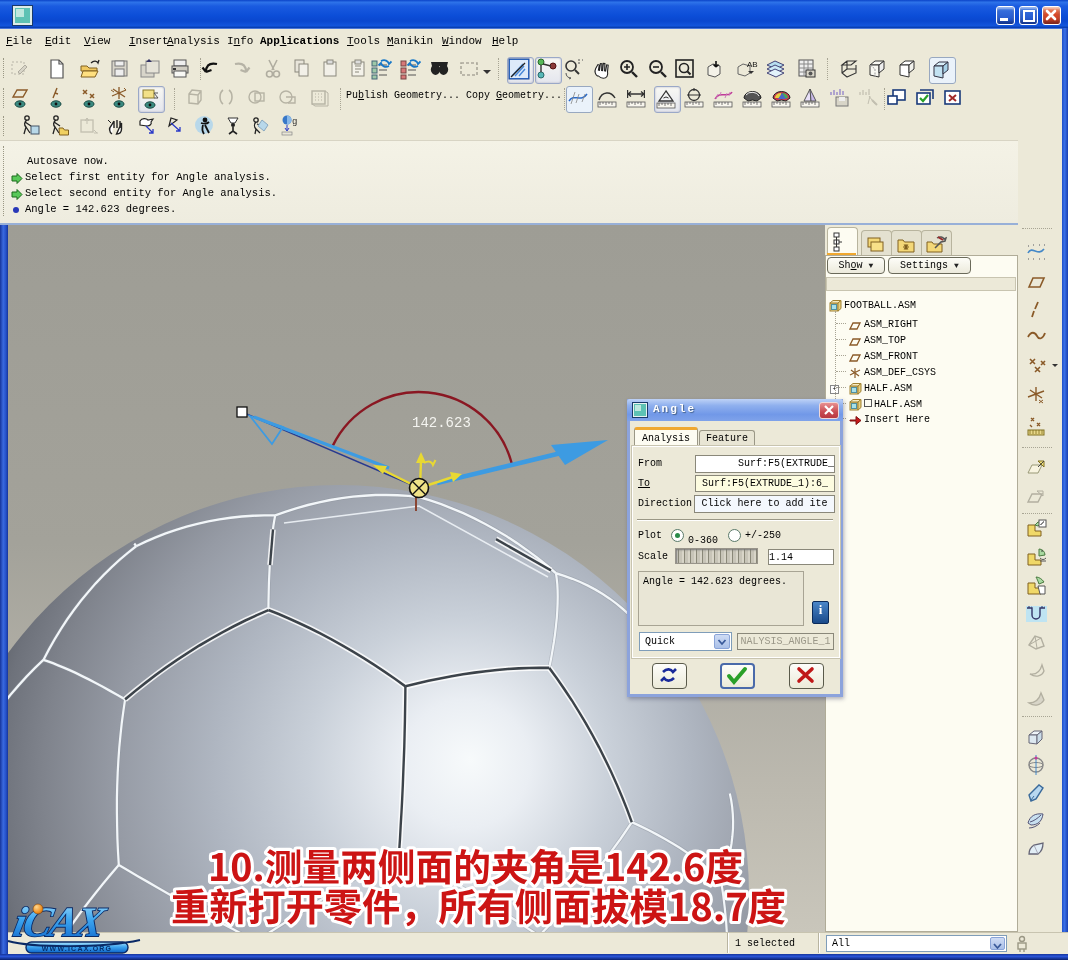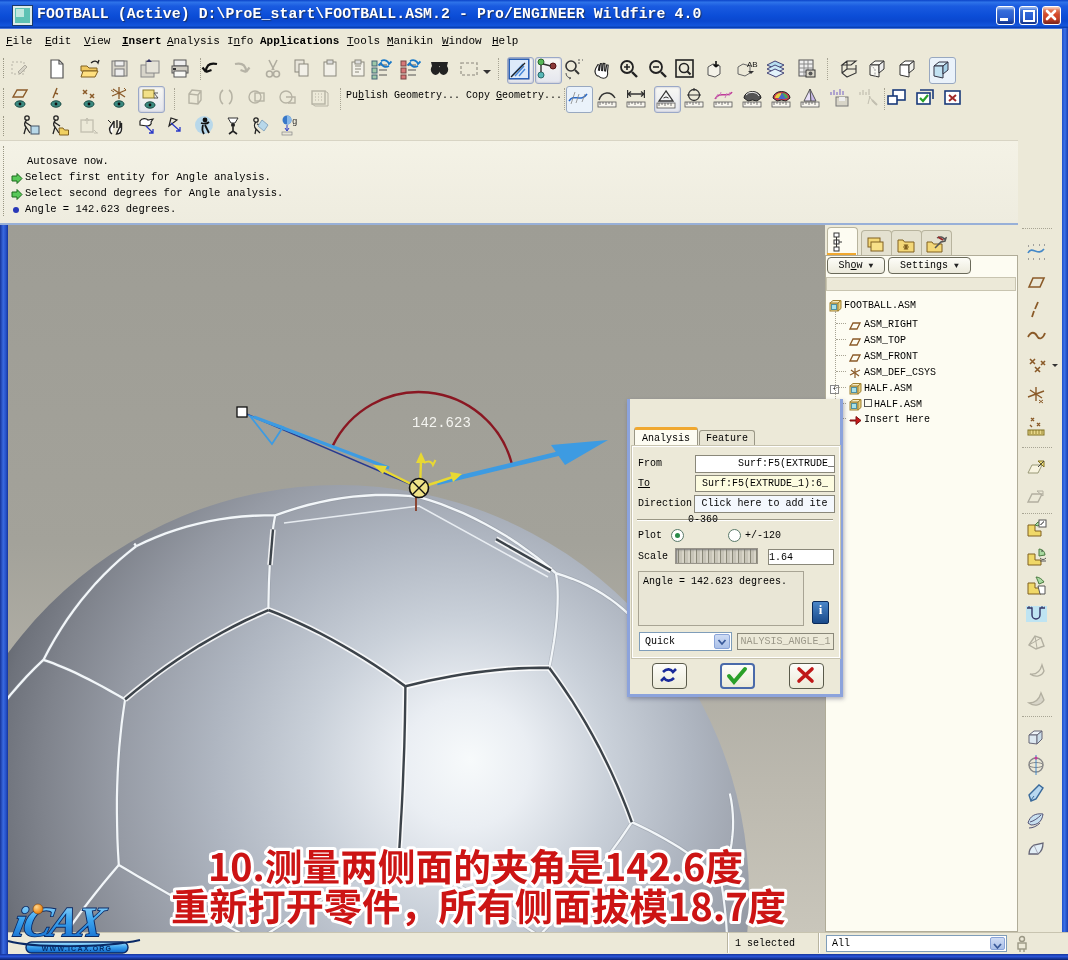--- a/index.html
+++ b/index.html
@@ -6,37 +6,36 @@
 .ic{position:absolute;width:25px;height:25px;}
 .menu{font:11px "Liberation Mono",monospace;color:#000;}
 u{text-decoration:underline;}
 </style></head><body>
 <div id="win">
 
 <div class="abs" style="left:0;top:0;width:1068px;height:28px;background:linear-gradient(180deg,#0a43c8 0%,#2e73e9 8%,#1a5be0 22%,#0c4ed8 55%,#0a47cf 75%,#1355dc 92%,#0538a8 100%);"></div>
 <div class="abs" style="left:13px;top:6px;width:15px;height:15px;background:#5ec2b4;border:2px solid #ddece8;box-shadow:0 0 0 1px #1a3a6a;">
       <div style="position:absolute;left:1px;top:1px;width:8px;height:8px;background:#bfe8de;"></div>
     </div>
-<div class="abs" style="left:37px;top:6px;font:bold 14.8px 'Liberation Mono',monospace;color:#fff;letter-spacing:0.1px;text-shadow:1px 1px 1px #1a3060;white-space:pre;">FOOTBALL (Active) D:\ProE_start\FOOTBALL.ASM.2 - Pro/ENGINEER Wildfire 4.0</div>
 
 <div class="abs" style="left:996px;top:6px;width:19px;height:19px;border-radius:3px;box-sizing:border-box;border:1px solid #fff;background:linear-gradient(180deg,#3a74e0,#1f50c8);box-shadow:inset 0 2px 2px rgba(255,255,255,.5), inset 0 -3px 3px rgba(0,0,30,.35);">
       <div style="position:absolute;left:3px;bottom:3px;width:8px;height:3px;background:#fff;"></div>
     </div>
 <div class="abs" style="left:1019px;top:6px;width:19px;height:19px;border-radius:3px;box-sizing:border-box;border:1px solid #fff;background:linear-gradient(180deg,#3a74e0,#1f50c8);box-shadow:inset 0 2px 2px rgba(255,255,255,.5), inset 0 -3px 3px rgba(0,0,30,.35);">
       <div style="position:absolute;left:3px;top:3px;width:8px;height:8px;border:2px solid #fff;"></div>
     </div>
 <div class="abs" style="left:1042px;top:6px;width:19px;height:19px;border-radius:3px;box-sizing:border-box;border:1px solid #fff;background:linear-gradient(180deg,#ee9670,#d6492a 45%,#c03a20);box-shadow:inset 0 2px 2px rgba(255,255,255,.5), inset 0 -3px 3px rgba(0,0,30,.35);"><svg width="17" height="17">
         <path d="M4 4 L12 12 M12 4 L4 12" stroke="#fff" stroke-width="2.6" stroke-linecap="round"></path>
       </svg></div>
 <div class="abs" style="left:0;top:28px;width:1068px;height:25px;background:#ece9d8;border-top:1px solid #4a76d8;box-sizing:border-box;"></div>
 <div class="abs" style="left:0;top:28px;width:920px;height:25px;">
       <span class="abs menu" style="left:6px;top:7px;"><u>F</u>ile</span>
       <span class="abs menu" style="left:45px;top:7px;"><u>E</u>dit</span>
       <span class="abs menu" style="left:84px;top:7px;"><u>V</u>iew</span>
-      <span class="abs menu" style="left:122px;top:7px;font-weight:bold;"><u>I</u>nsert</span>
+      <span class="abs menu" style="left:129px;top:7px;"><u>I</u>nsert</span>
       <span class="abs menu" style="left:167px;top:7px;"><u>A</u>nalysis</span>
       <span class="abs menu" style="left:227px;top:7px;">I<u>n</u>fo</span>
       <span class="abs menu" style="left:260px;top:7px;font-weight:bold;">App<u>l</u>ications</span>
       <span class="abs menu" style="left:347px;top:7px;"><u>T</u>ools</span>
       <span class="abs menu" style="left:387px;top:7px;"><u>M</u>anikin</span>
       <span class="abs menu" style="left:442px;top:7px;"><u>W</u>indow</span>
       <span class="abs menu" style="left:492px;top:7px;"><u>H</u>elp</span>
     </div>
 <div class="abs" style="left:0;top:53px;width:1068px;height:87px;background:#ece9d8;"></div>
 <div class="abs" style="left:1062px;top:28px;width:6px;height:112px;background:linear-gradient(90deg,#2050c8,#3a70e8,#1a40b0);"></div>
@@ -378,21 +377,21 @@
       </svg></div>
 <div class="abs" style="left:0;top:140px;width:1068px;height:85px;background:linear-gradient(180deg,#f4f2e6,#eeecdf);border-top:1px solid #d8d4c4;border-bottom:2px solid #98b0d8;box-sizing:border-box;"></div>
 <div class="abs" style="left:27px;top:155px;font:10.5px 'Liberation Mono',monospace;color:#000;">Autosave now.</div>
 <div class="abs" style="left:10px;top:172px;"><svg width="14" height="13" viewBox="0 0 14 13" style="">
         <path d="M2 4 h5 V1.5 L12 6.5 L7 11.5 V9 H2z" fill="#58c858" stroke="#1a6a1a"></path>
       </svg></div>
 <div class="abs" style="left:25px;top:171px;font:10.5px 'Liberation Mono',monospace;color:#000;">Select first entity for Angle analysis.</div>
 <div class="abs" style="left:10px;top:188px;"><svg width="14" height="13" viewBox="0 0 14 13" style="">
         <path d="M2 4 h5 V1.5 L12 6.5 L7 11.5 V9 H2z" fill="#58c858" stroke="#1a6a1a"></path>
       </svg></div>
-<div class="abs" style="left:25px;top:187px;font:10.5px 'Liberation Mono',monospace;color:#000;">Select second degrees for Angle analysis.</div>
+<div class="abs" style="left:25px;top:187px;font:10.5px 'Liberation Mono',monospace;color:#000;">Select second entity for Angle analysis.</div>
 <div class="abs" style="left:13px;top:207px;width:6px;height:6px;border-radius:3px;background:#2838b8;"></div>
 <div class="abs" style="left:25px;top:203px;font:10.5px 'Liberation Mono',monospace;color:#000;">Angle = 142.623 degrees.</div>
 <div class="abs" style="left:3px;top:146px;width:2px;height:70px;border-left:1px dotted #9a9784;"></div>
 <div class="abs" style="left:1048px;top:142px;width:15px;height:81px;background:#f0f4fa;">
 <div class="abs" style="left:0;top:0;width:15px;height:15px;border-radius:3px;background:linear-gradient(180deg,#cfdcf4,#aac0e8);border:1px solid #8aa4d8;box-sizing:border-box;"><svg width="13" height="13">
           <path d="M3 8 l3.5 -4 3.5 4" fill="none" stroke="#3a5a9a" stroke-width="2"></path>
         </svg></div>
 <div class="abs" style="left:0;top:52px;width:15px;height:12px;border-radius:3px;background:linear-gradient(180deg,#dfe8f8,#bccef0);border:1px solid #8aa4d8;box-sizing:border-box;"></div>
 <div class="abs" style="left:0;top:66px;width:15px;height:15px;border-radius:3px;background:linear-gradient(180deg,#cfdcf4,#aac0e8);border:1px solid #8aa4d8;box-sizing:border-box;"><svg width="13" height="13">
           <path d="M3 5 l3.5 4 3.5 -4" fill="none" stroke="#3a5a9a" stroke-width="2"></path>
@@ -731,40 +730,49 @@
 </defs>
 <g transform="skewX(-12)">
 <text x="16" y="40" font-family="Liberation Serif" font-style="italic" font-weight="bold" font-size="42" fill="url(#lg1)" stroke="#0a2a66" stroke-width="1.8" paint-order="stroke" letter-spacing="-2">iCAX</text>
 </g>
 <circle cx="34" cy="13" r="5" fill="url(#ob)" stroke="#804008" stroke-width="0.6"></circle>
 <rect x="22" y="46" width="102" height="11" rx="5.5" fill="url(#lg1)" stroke="#0a2a66" stroke-width="1.4"></rect>
 <text x="73" y="54.5" font-family="Liberation Sans" font-weight="bold" font-size="7" fill="#07306e" text-anchor="middle" letter-spacing="1.2">WWW.ICAX.ORG</text>
 <path d="M4 45 C30 52 100 52 136 44" fill="none" stroke="#0a2a66" stroke-width="2"></path>
 </svg>
 <div class="abs" style="left:627px;top:399px;width:216px;height:298px;background:#ece9d8;border:3px solid #8ca3dc;border-top:none;box-sizing:border-box;box-shadow:1px 2px 4px rgba(40,40,80,.35);">
+      <div style="position:absolute;left:-3px;top:0;width:216px;height:22px;background:linear-gradient(180deg,#bed2f6 0%,#8fb0ee 30%,#7198e8 70%,#7fa2ea 100%);border-radius:3px 3px 0 0;">
+<div style="position:absolute;left:6px;top:4px;width:12px;height:12px;background:#5ec2b4;border:1px solid #e8f4f0;box-shadow:0 0 0 1px #1a3a6a;">
+          <div style="position:absolute;left:1px;top:1px;width:6px;height:6px;background:#bfe8de;"></div>
+        </div>
+<div style="position:absolute;left:26px;top:4px;font:bold 11px 'Liberation Mono',monospace;color:#fff;letter-spacing:2px;text-shadow:1px 1px 1px #44608a;">Angle</div>
+<div style="position:absolute;right:4px;top:3px;width:20px;height:17px;border-radius:3px;border:1px solid #f0d8d8;background:linear-gradient(180deg,#e89090,#c84a52 60%,#b83840);box-sizing:border-box;"><svg width="18" height="15">
+            <path d="M5 3 L13 11 M13 3 L5 11" stroke="#fff" stroke-width="2.2"></path>
+          </svg></div>
+</div>
       <div style="position:absolute;left:4px;top:28px;width:64px;height:20px;background:#fdfcf2;border:1px solid #9a9786;border-bottom:none;border-radius:3px 3px 0 0;box-sizing:border-box;border-top:3px solid #f0a830;font:10px 'Liberation Mono',monospace;text-align:center;padding-top:3px;">Analysis</div>
 <div style="position:absolute;left:69px;top:31px;width:56px;height:17px;background:#e8e5d4;border:1px solid #9a9786;border-bottom:none;border-radius:3px 3px 0 0;box-sizing:border-box;font:10px 'Liberation Mono',monospace;text-align:center;padding-top:2px;">Feature</div>
       <div style="position:absolute;left:2px;top:47px;width:206px;height:210px;background:#ece9d8;border:1px solid #fff;box-shadow:0 0 0 1px #c8c4b0;"></div>
       <div style="position:absolute;left:8px;top:59px;font:10px 'Liberation Mono',monospace;">From</div>
       <div style="position:absolute;left:65px;top:56px;width:140px;height:18px;background:#fff;border:1px solid #8a887a;box-sizing:border-box;font:10px 'Liberation Mono',monospace;color:#000;padding-top:2px;white-space:nowrap;overflow:hidden;padding-left:42px;">Surf:F5(EXTRUDE_1):5_</div>
       <div style="position:absolute;left:8px;top:79px;font:10px 'Liberation Mono',monospace;text-decoration:underline;">To</div>
       <div style="position:absolute;left:65px;top:76px;width:140px;height:17px;background:#fdfce0;border:1px solid #8a887a;box-sizing:border-box;font:10px 'Liberation Mono',monospace;color:#000;text-align:center;padding-top:2px;white-space:nowrap;overflow:hidden;">Surf:F5(EXTRUDE_1):6_</div>
       <div style="position:absolute;left:8px;top:99px;font:10px 'Liberation Mono',monospace;">Direction</div>
       <div style="position:absolute;left:64px;top:96px;width:141px;height:18px;background:#f4f8fd;border:1px solid #8a887a;box-sizing:border-box;font:10px 'Liberation Mono',monospace;color:#000;text-align:center;padding-top:2px;white-space:nowrap;overflow:hidden;">Click here to add ite</div>
       <div style="position:absolute;left:7px;top:120px;width:196px;height:1px;background:#9a9786;border-bottom:1px solid #fff;"></div>
       <div style="position:absolute;left:8px;top:131px;font:10px 'Liberation Mono',monospace;">Plot</div>
       <div style="position:absolute;left:41px;top:130px;width:13px;height:13px;border-radius:7px;background:#fff;border:1px solid #5a7a6a;box-sizing:border-box;">
         <div style="position:absolute;left:3px;top:3px;width:5px;height:5px;border-radius:3px;background:#2a8a4a;"></div>
       </div>
-      <div style="position:absolute;left:58px;top:115px;font:10px 'Liberation Mono',monospace;">0-360</div>
+      <div style="position:absolute;left:58px;top:136px;font:10px 'Liberation Mono',monospace;">0-360</div>
       <div style="position:absolute;left:98px;top:130px;width:13px;height:13px;border-radius:7px;background:#fff;border:1px solid #5a7a6a;box-sizing:border-box;"></div>
-      <div style="position:absolute;left:115px;top:131px;font:10px 'Liberation Mono',monospace;">+/-120</div>
+      <div style="position:absolute;left:115px;top:131px;font:10px 'Liberation Mono',monospace;">+/-250</div>
       <div style="position:absolute;left:8px;top:152px;font:10px 'Liberation Mono',monospace;">Scale</div>
       <div style="position:absolute;left:45px;top:149px;width:83px;height:16px;background:repeating-linear-gradient(90deg,#d8d5c8 0 2px,#8a8878 2px 3px,#c8c5b8 3px 6px);border:1px solid #98948a;box-sizing:border-box;box-shadow:inset 1px 1px 2px #777;"></div>
-      <div style="position:absolute;left:138px;top:150px;width:66px;height:16px;background:#fff;border:1px solid #8a887a;box-sizing:border-box;font:10px 'Liberation Mono',monospace;color:#000;text-align:left;padding-top:2px;white-space:nowrap;overflow:hidden;">1.64</div>
+      <div style="position:absolute;left:138px;top:150px;width:66px;height:16px;background:#fff;border:1px solid #8a887a;box-sizing:border-box;font:10px 'Liberation Mono',monospace;color:#000;text-align:left;padding-top:2px;white-space:nowrap;overflow:hidden;">1.14</div>
       <div style="position:absolute;left:8px;top:172px;width:166px;height:55px;background:#e9e6d6;border:1px solid #a8a494;box-sizing:border-box;font:10px 'Liberation Mono',monospace;padding:4px;">Angle = 142.623 degrees.</div>
       <div style="position:absolute;left:182px;top:202px;width:15px;height:21px;background:linear-gradient(180deg,#4a86c8,#1a4a8a);border-radius:2px;border:1px solid #0a2a5a;color:#fff;font:bold 13px 'Liberation Serif',serif;text-align:center;">i</div>
       <div style="position:absolute;left:9px;top:233px;width:93px;height:19px;background:#fff;border:1px solid #7f9db9;box-sizing:border-box;">
 <div style="position:absolute;left:5px;top:3px;font:10px 'Liberation Mono',monospace;text-align:center;">Quick</div>
 <div style="position:absolute;right:1px;top:1px;width:16px;height:15px;border-radius:2px;background:linear-gradient(180deg,#cfdcf4,#aac0e8);border:1px solid #8aa4d8;box-sizing:border-box;"><svg width="14" height="13">
             <path d="M3.5 5 l3.5 4 3.5 -4" fill="none" stroke="#3a5a9a" stroke-width="1.8"></path>
           </svg></div>
 </div>
       <div style="position:absolute;left:107px;top:234px;width:97px;height:17px;background:#ece9d8;border:1px solid #8a887a;box-sizing:border-box;font:10px 'Liberation Mono',monospace;color:#9a9788;text-align:center;padding-top:2px;white-space:nowrap;overflow:hidden;">NALYSIS_ANGLE_1</div>
       <div style="position:absolute;left:22px;top:264px;width:35px;height:26px;border:1px solid #5a5a4a;border-radius:4px;background:linear-gradient(180deg,#fdfdfa,#ecead8);box-sizing:border-box;"><svg width="31" height="22" viewBox="0 0 31 22" style="">

